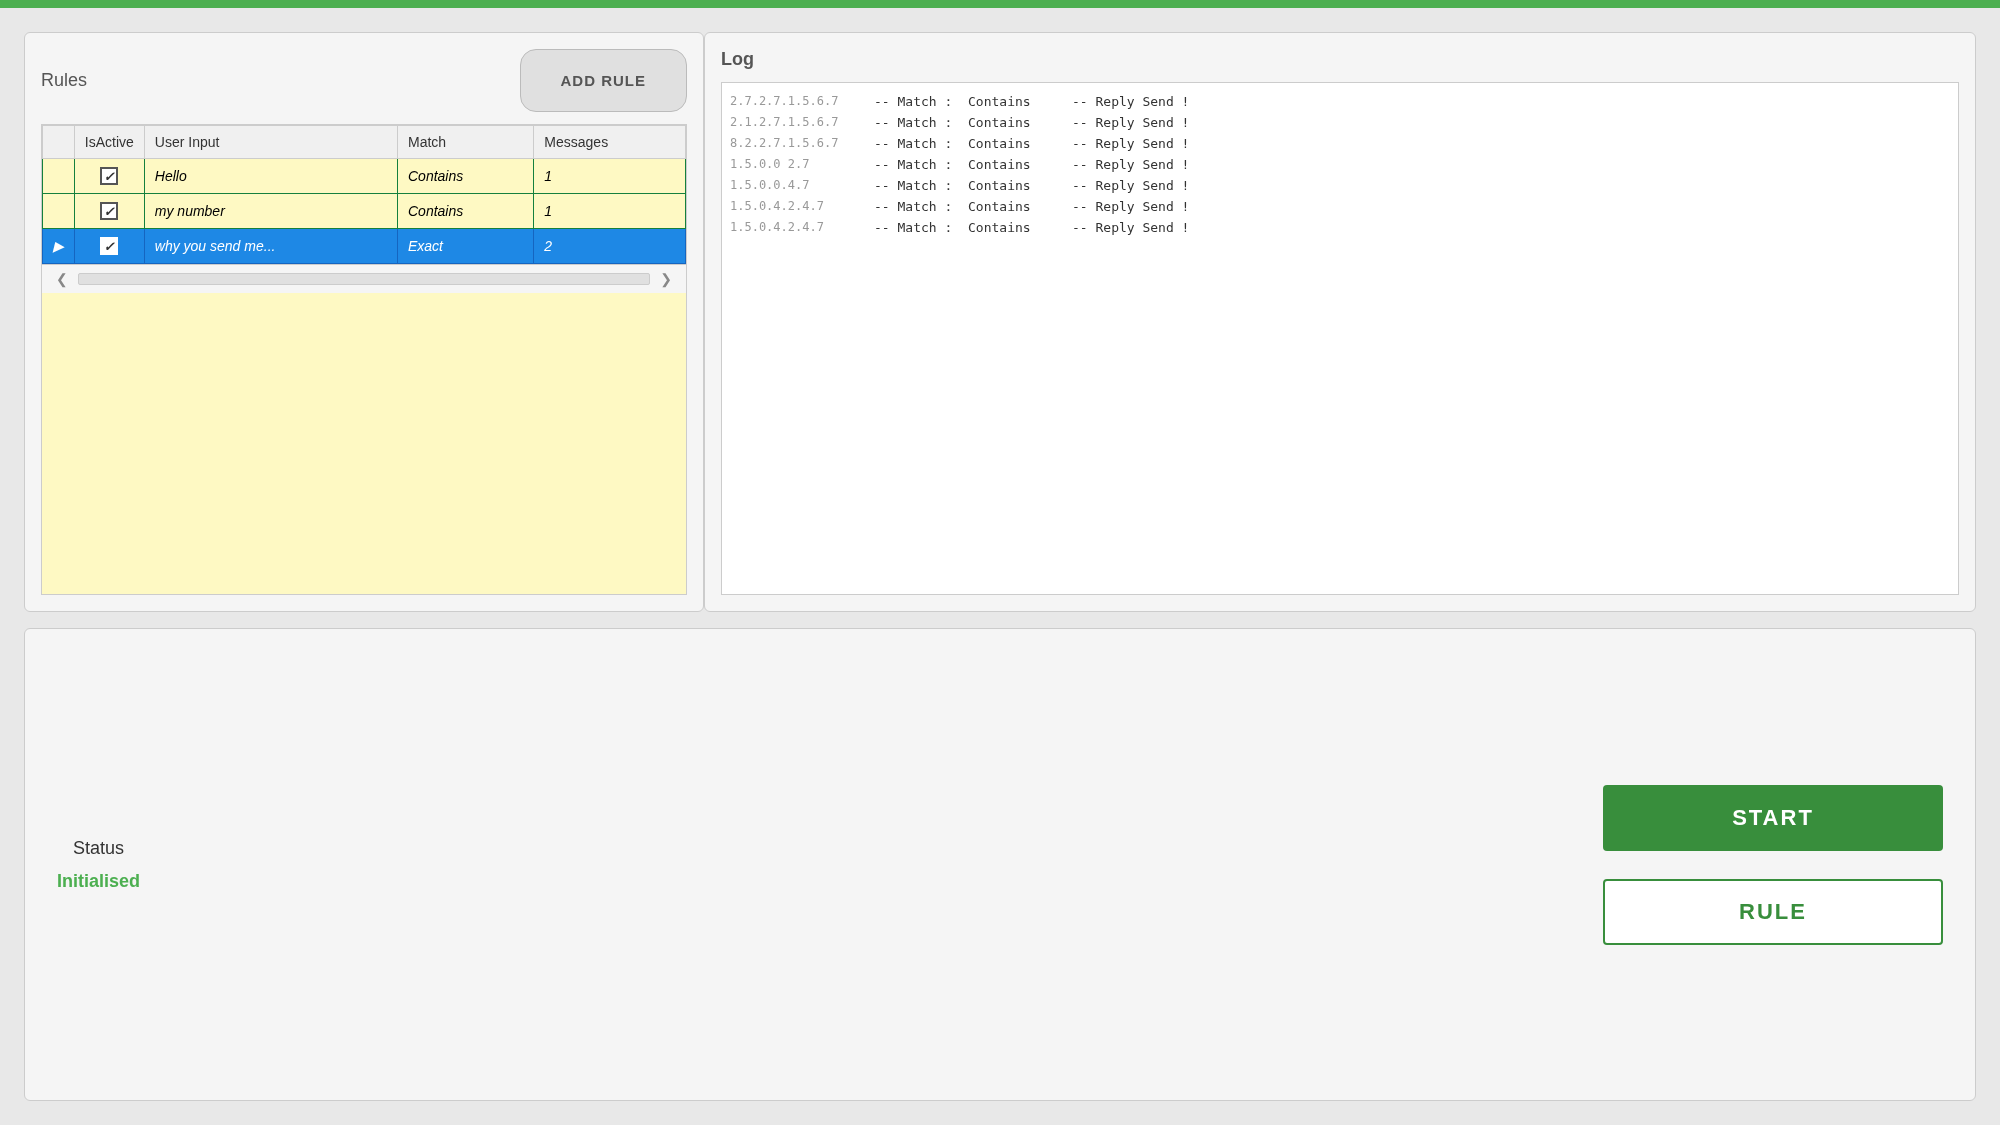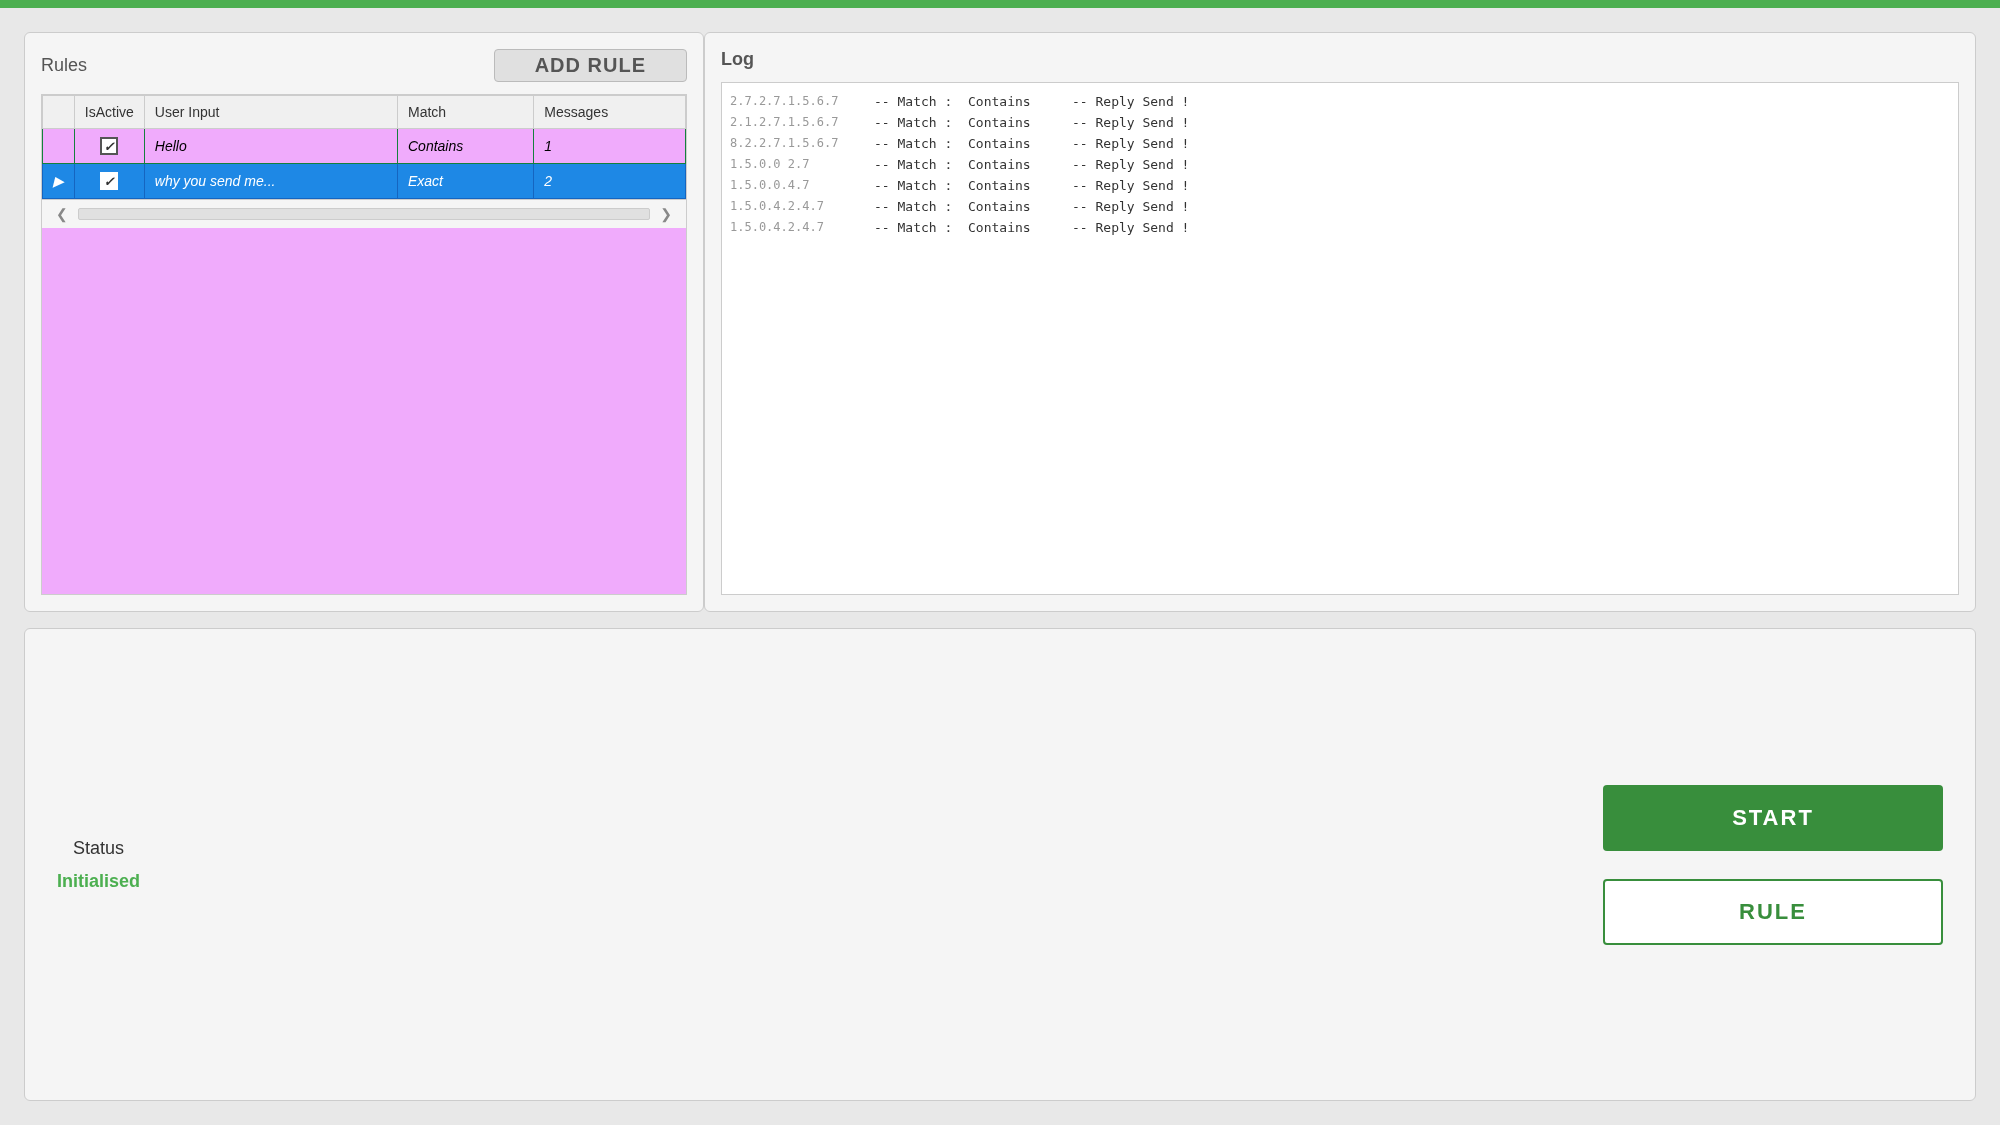--- a/index.html
+++ b/index.html
@@ -63,33 +63,33 @@
 
     .rules-title {
       font-size: 18px;
       color: #555;
       font-weight: normal;
     }
 
     .add-rule-btn {
       background: #e0e0e0;
       border: 1px solid #bbb;
-      border-radius: 4px;
-      padding: 4px 40px;
-      font-size: 20px;
+      border-radius: 16px;
+      padding: 22px 40px;
+      font-size: 15px;
       font-weight: bold;
       color: #555;
       cursor: pointer;
       margin-left: auto;
       letter-spacing: 1px;
     }
 
     .rules-table-container {
       border: 1px solid #ccc;
-      background: #f0abfc;
+      background: #fef9c3;
       overflow: hidden;
       flex: 1;
       display: flex;
       flex-direction: column;
     }
 
     table {
       width: 100%;
       border-collapse: collapse;
     }
@@ -341,20 +341,27 @@
             </tr>
           </thead>
           <tbody id="rules-tbody">
           <tr>
                 <td class="arrow-cell"></td>
                 <td class="checkbox-cell"><div class="custom-checkbox checked"></div></td>
                 <td>Hello</td>
                 <td>Contains</td>
                 <td>1</td>
               </tr>
+              <tr>
+                <td class="arrow-cell"></td>
+                <td class="checkbox-cell"><div class="custom-checkbox checked"></div></td>
+                <td>my number</td>
+                <td>Contains</td>
+                <td>1</td>
+              </tr>
               <tr class="selected">
                 <td class="arrow-cell">▶</td>
                 <td class="checkbox-cell"><div class="custom-checkbox checked"></div></td>
                 <td>why you send me...</td>
                 <td>Exact</td>
                 <td>2</td>
               </tr>
             </tbody>
         </table>
         <div class="table-scrollbar">

